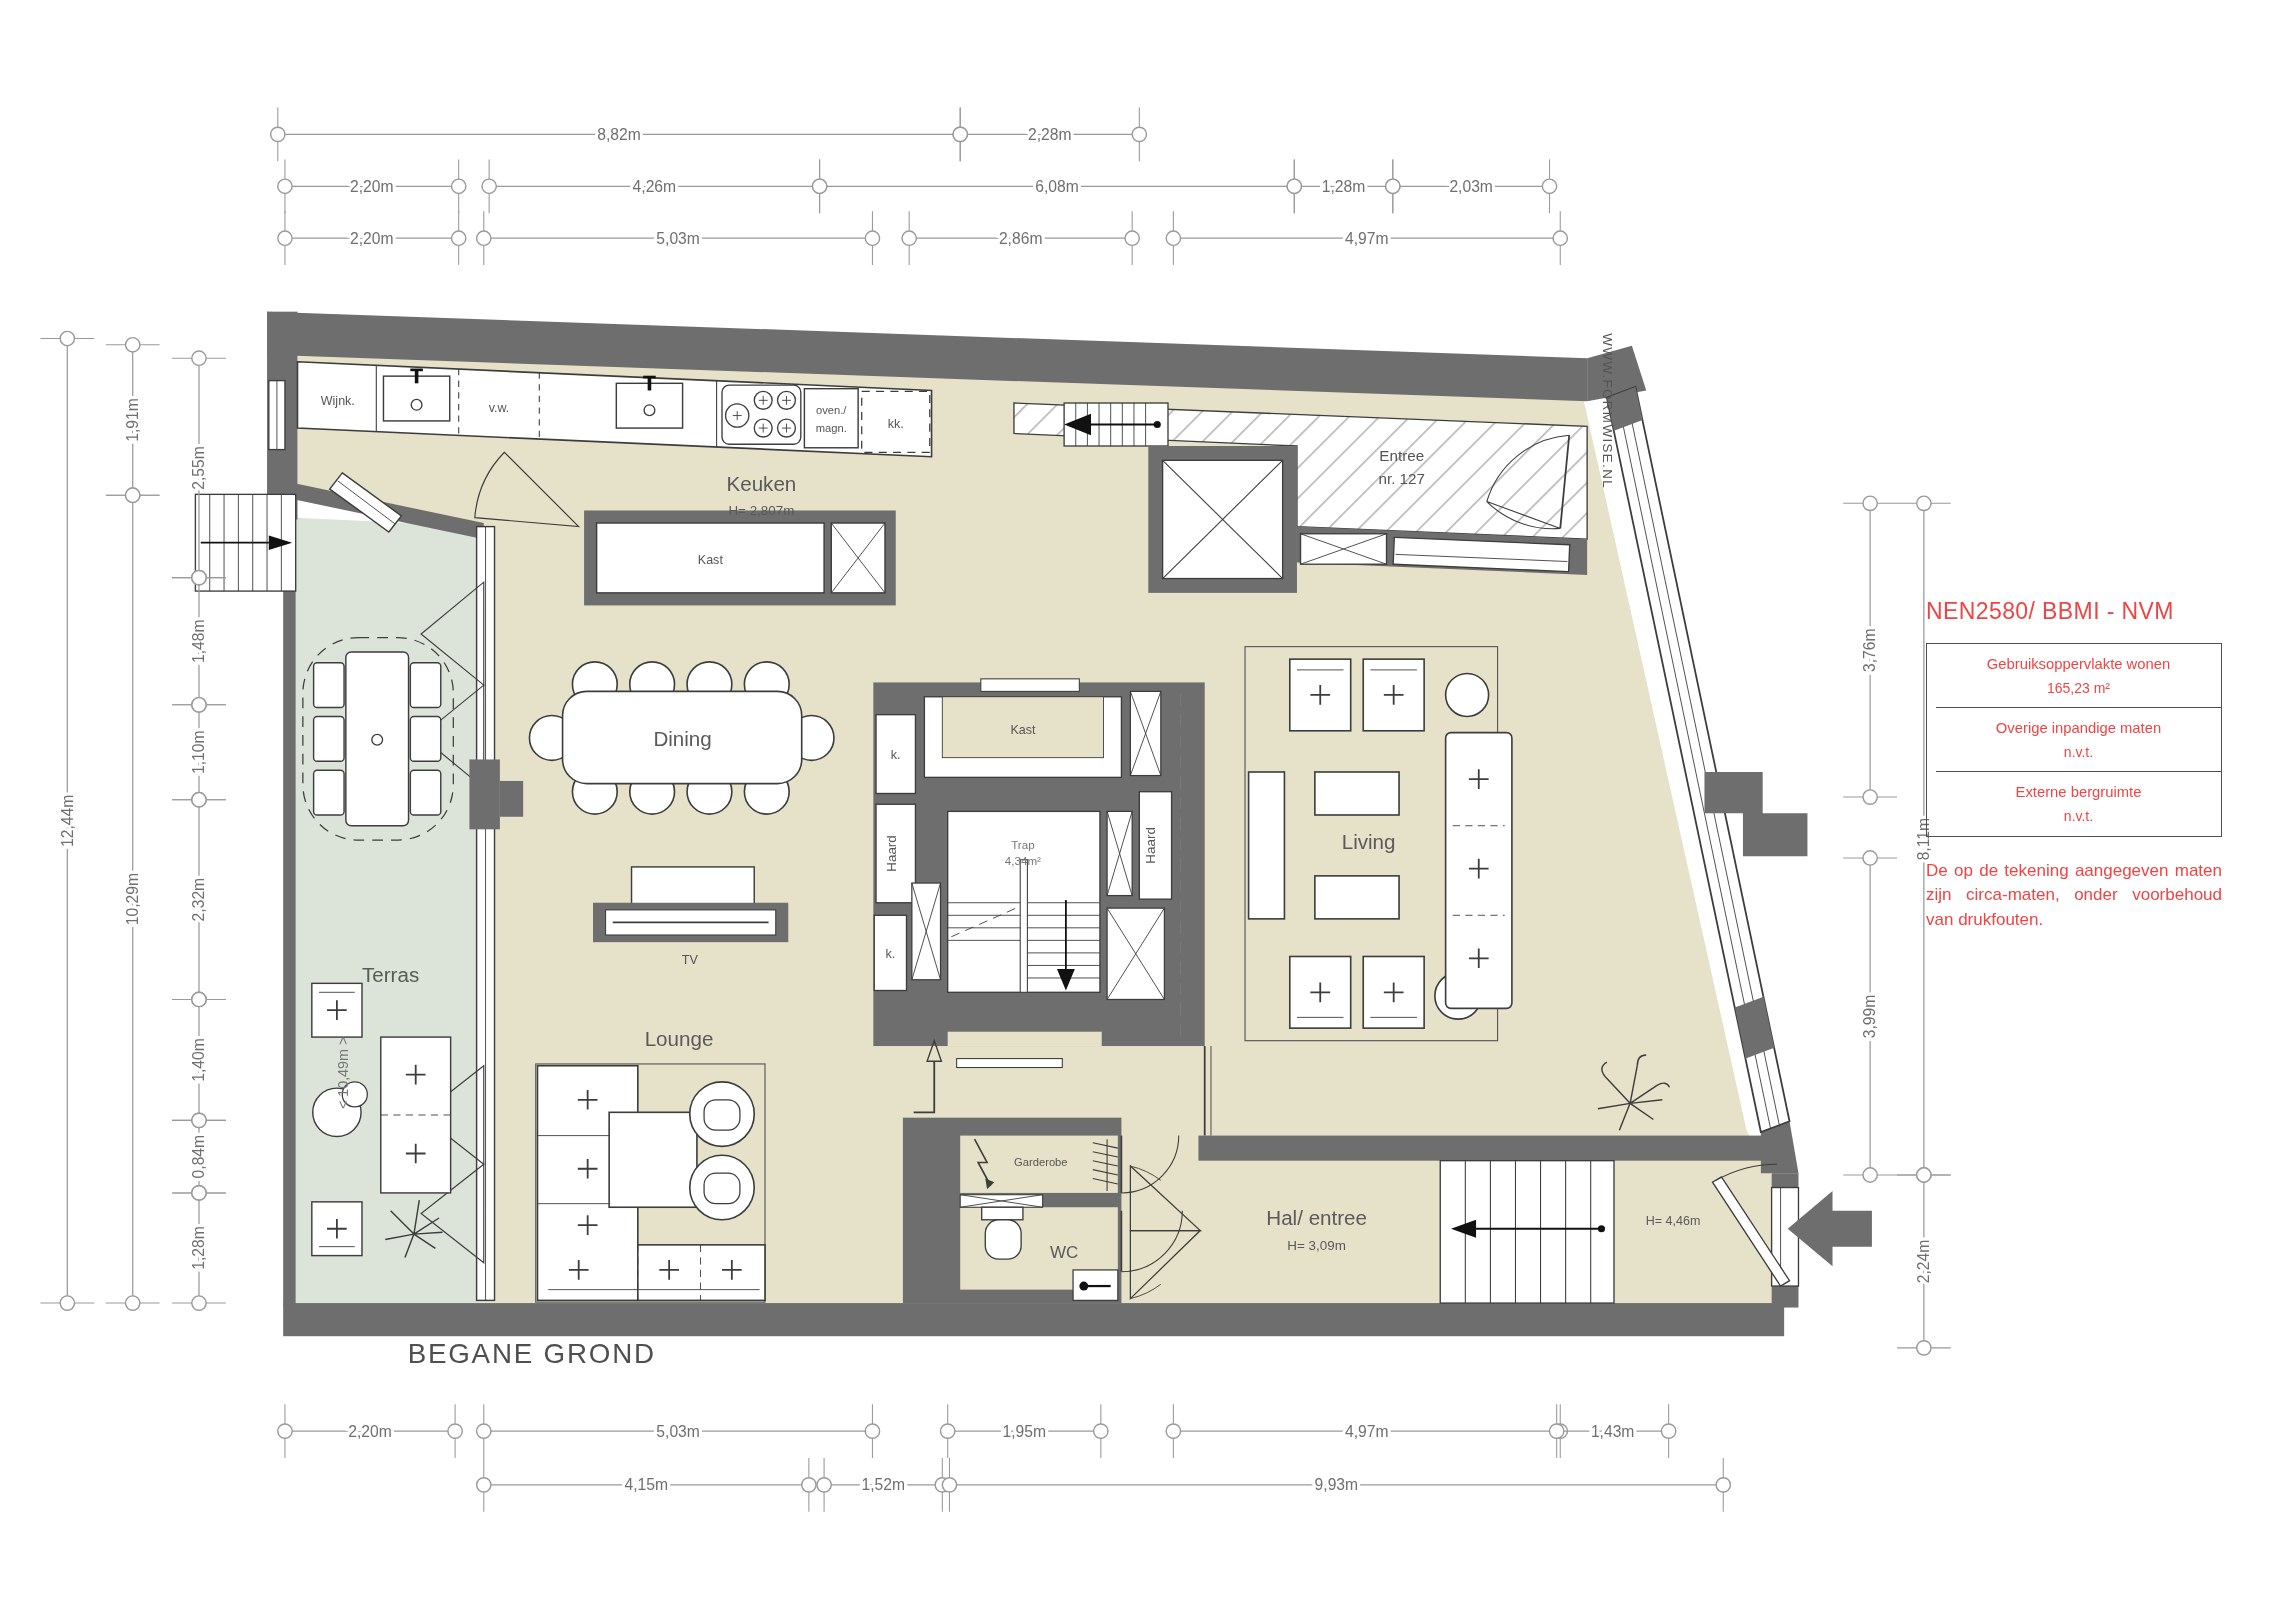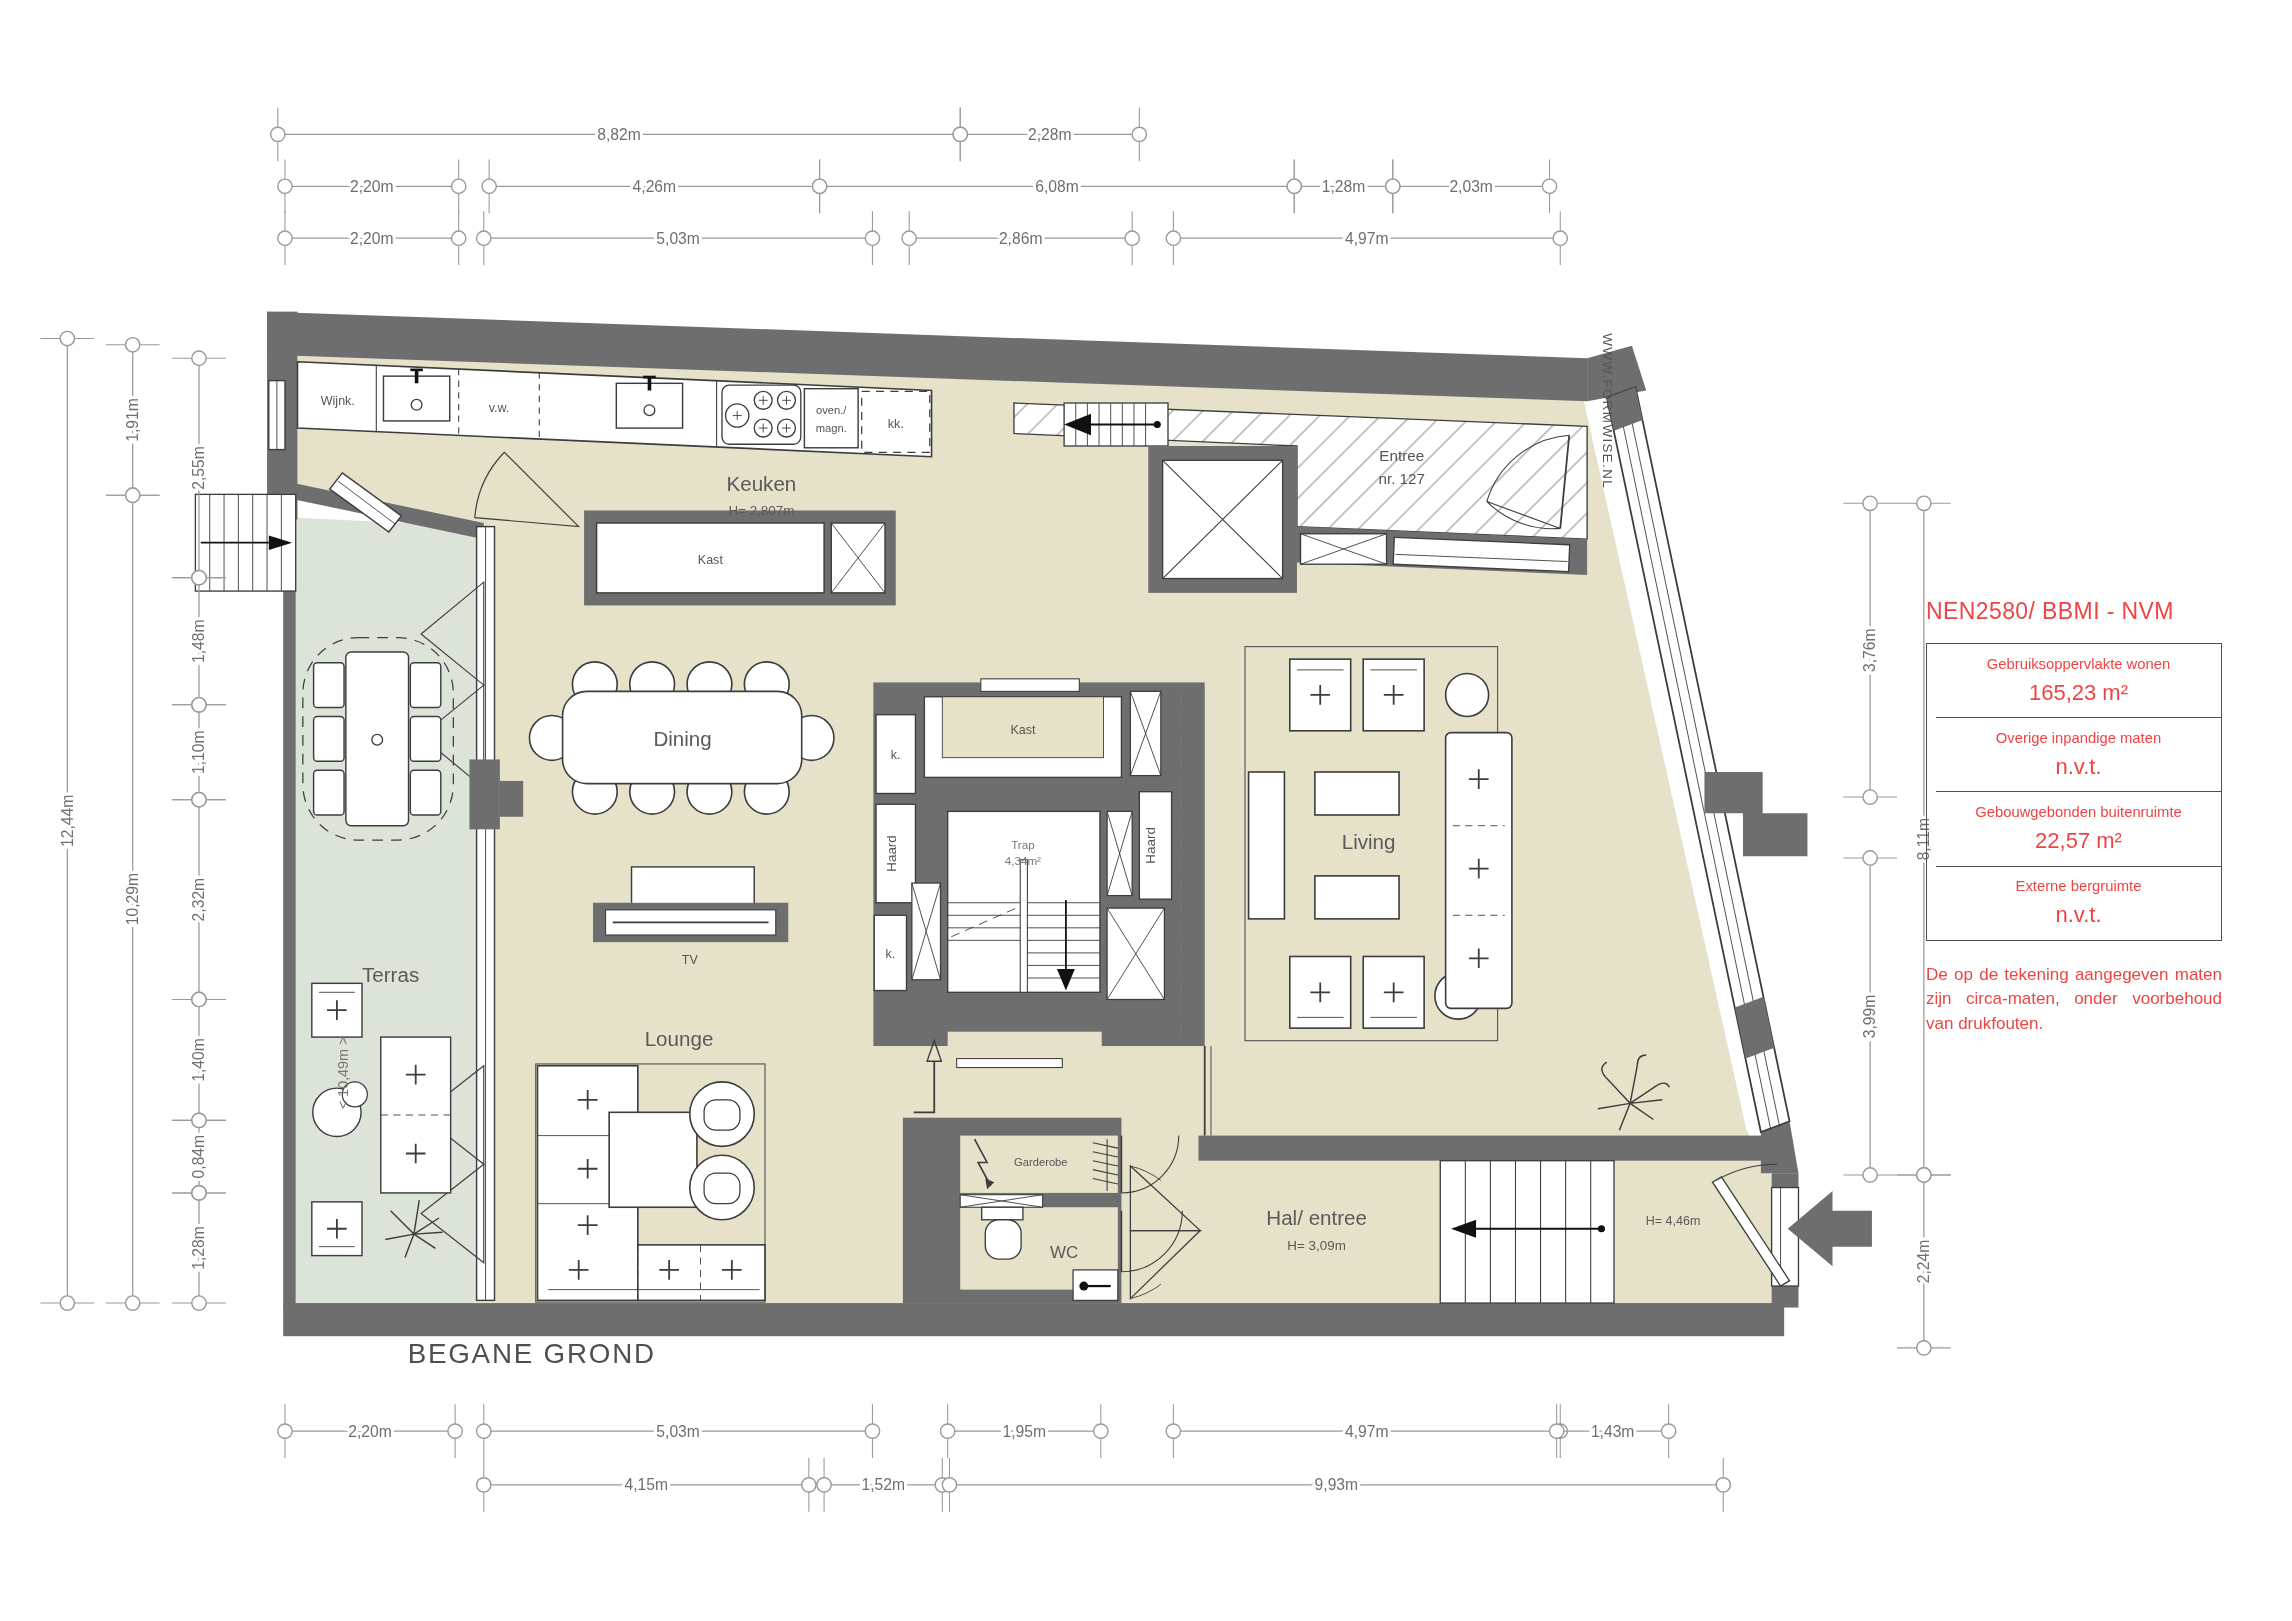--- a/index.html
+++ b/index.html
@@ -12,21 +12,21 @@
   .fix-label{font-size:14px;fill:#555;}
   .fix-small{font-size:12.5px;fill:#555;}
   .plan-title{font-size:31px;fill:#4f4f4f;letter-spacing:2px;}
   .watermark{font-size:15px;fill:#555;letter-spacing:1.5px;}
   .info-panel{position:absolute;left:1926px;top:598px;width:296px;color:#ef4444;}
   .info-title{font-size:23px;margin:0 0 18px 0;font-weight:normal;letter-spacing:0.4px;}
   .info-table{border:1.8px solid #4f4f4f;padding-left:9px;}
   .info-row{border-bottom:1.8px solid #4f4f4f;padding:11.6px 7.2px;text-align:center;}
   .info-row:last-child{border-bottom:none;}
   .info-row .lbl{font-size:14.8px;}
-  .info-row .val{font-size:22px;margin-top:8px;}
+  .info-row .val{font-size:14px;margin-top:8px;}
   .info-note{font-size:17px;margin-top:22px;text-align:justify;line-height:1.45;}
 </style>
 </head>
 <body>
 
 <div class="canvas">
 <svg width="2293" height="1621" viewBox="0 0 2560 1810">
   <defs>
     <pattern id="hatch" width="24" height="24" patternUnits="userSpaceOnUse" patternTransform="rotate(45)">
       <rect width="24" height="24" fill="#ffffff"></rect>
@@ -679,24 +679,20 @@
   <div class="info-table">
     <div class="info-row">
       <div class="lbl">Gebruiksoppervlakte wonen</div>
       <div class="val">165,23 m²</div>
     </div>
     <div class="info-row">
       <div class="lbl">Overige inpandige maten</div>
       <div class="val">n.v.t.</div>
     </div>
     <div class="info-row">
-      <div class="lbl">Gebouwgebonden buitenruimte</div>
-      <div class="val">22,57 m²</div>
-    </div>
-    <div class="info-row">
       <div class="lbl">Externe bergruimte</div>
       <div class="val">n.v.t.</div>
     </div>
   </div>
   <div class="info-note">
     <span>De op de tekening aangegeven maten zijn</span>
     <span>circa-maten, onder voorbehoud van drukfouten.</span>
   </div>
 </div>
 </div>

